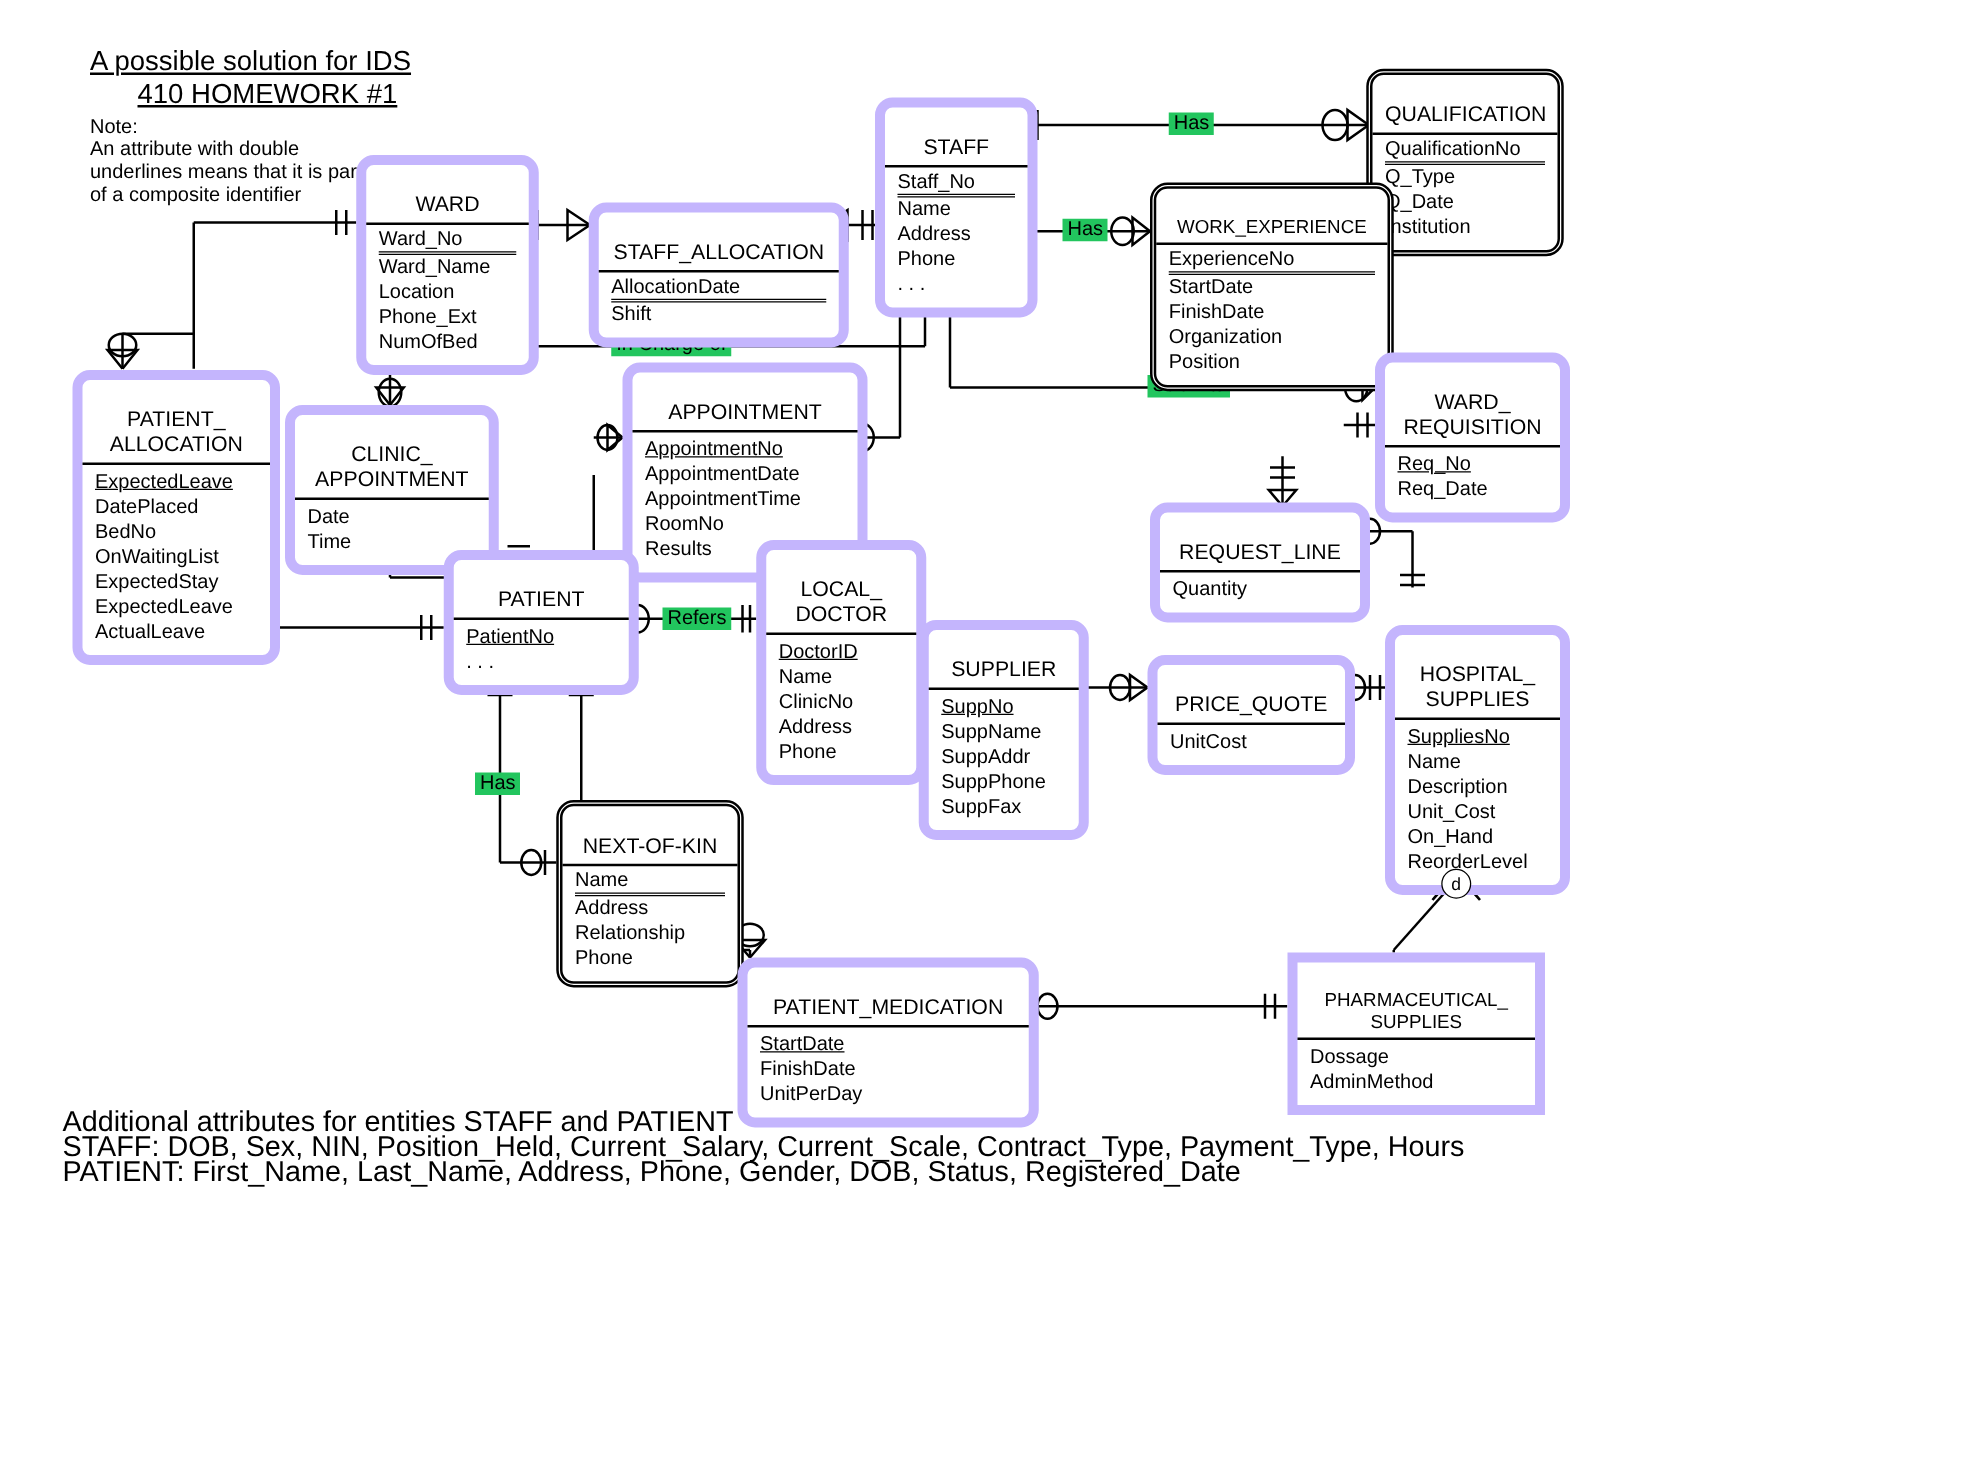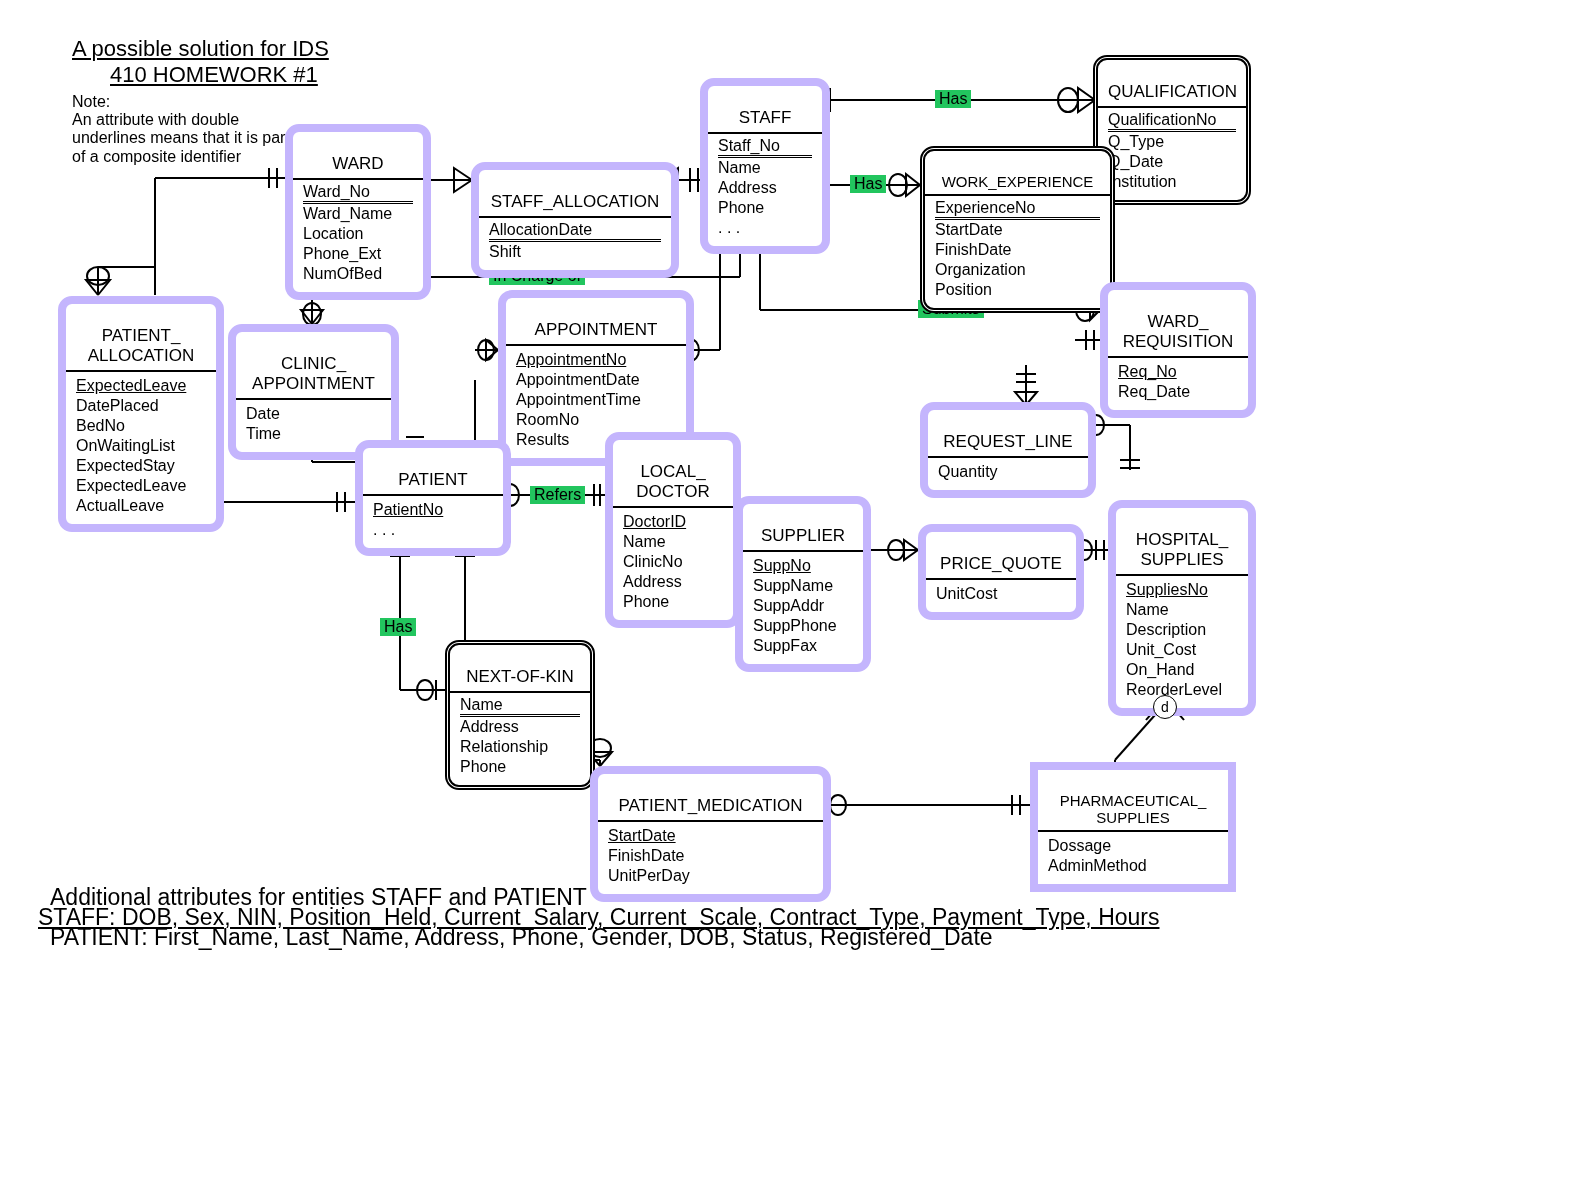--- a/index.html
+++ b/index.html
@@ -484,16 +484,16 @@
     <div class="sep"></div>
     <div class="attr-list">
       <span>Dossage</span>
       <span>AdminMethod</span>
     </div>
   </div>
 
   <div class="abs circle" style="left:1153px; top:695px;">d</div>
 
   <div class="abs footnote" style="left:50px; top:882px;">Additional attributes for entities STAFF and PATIENT</div>
-  <div class="abs footnote" style="left:38px; top:902px;text-decoration:underline;">STAFF: DOB, Sex, NIN, Position_Held, Current_Salary, Current_Scale, Contract_Type, Payment_Type, Hours</div>
+  <div class="abs footnote" style="left:50px; top:902px;">STAFF: DOB, Sex, NIN, Position_Held, Current_Salary, Current_Scale, Contract_Type, Payment_Type, Hours</div>
   <div class="abs footnote" style="left:50px; top:922px;">PATIENT: First_Name, Last_Name, Address, Phone, Gender, DOB, Status, Registered_Date</div>
 
 </div>
 
 </body></html>

